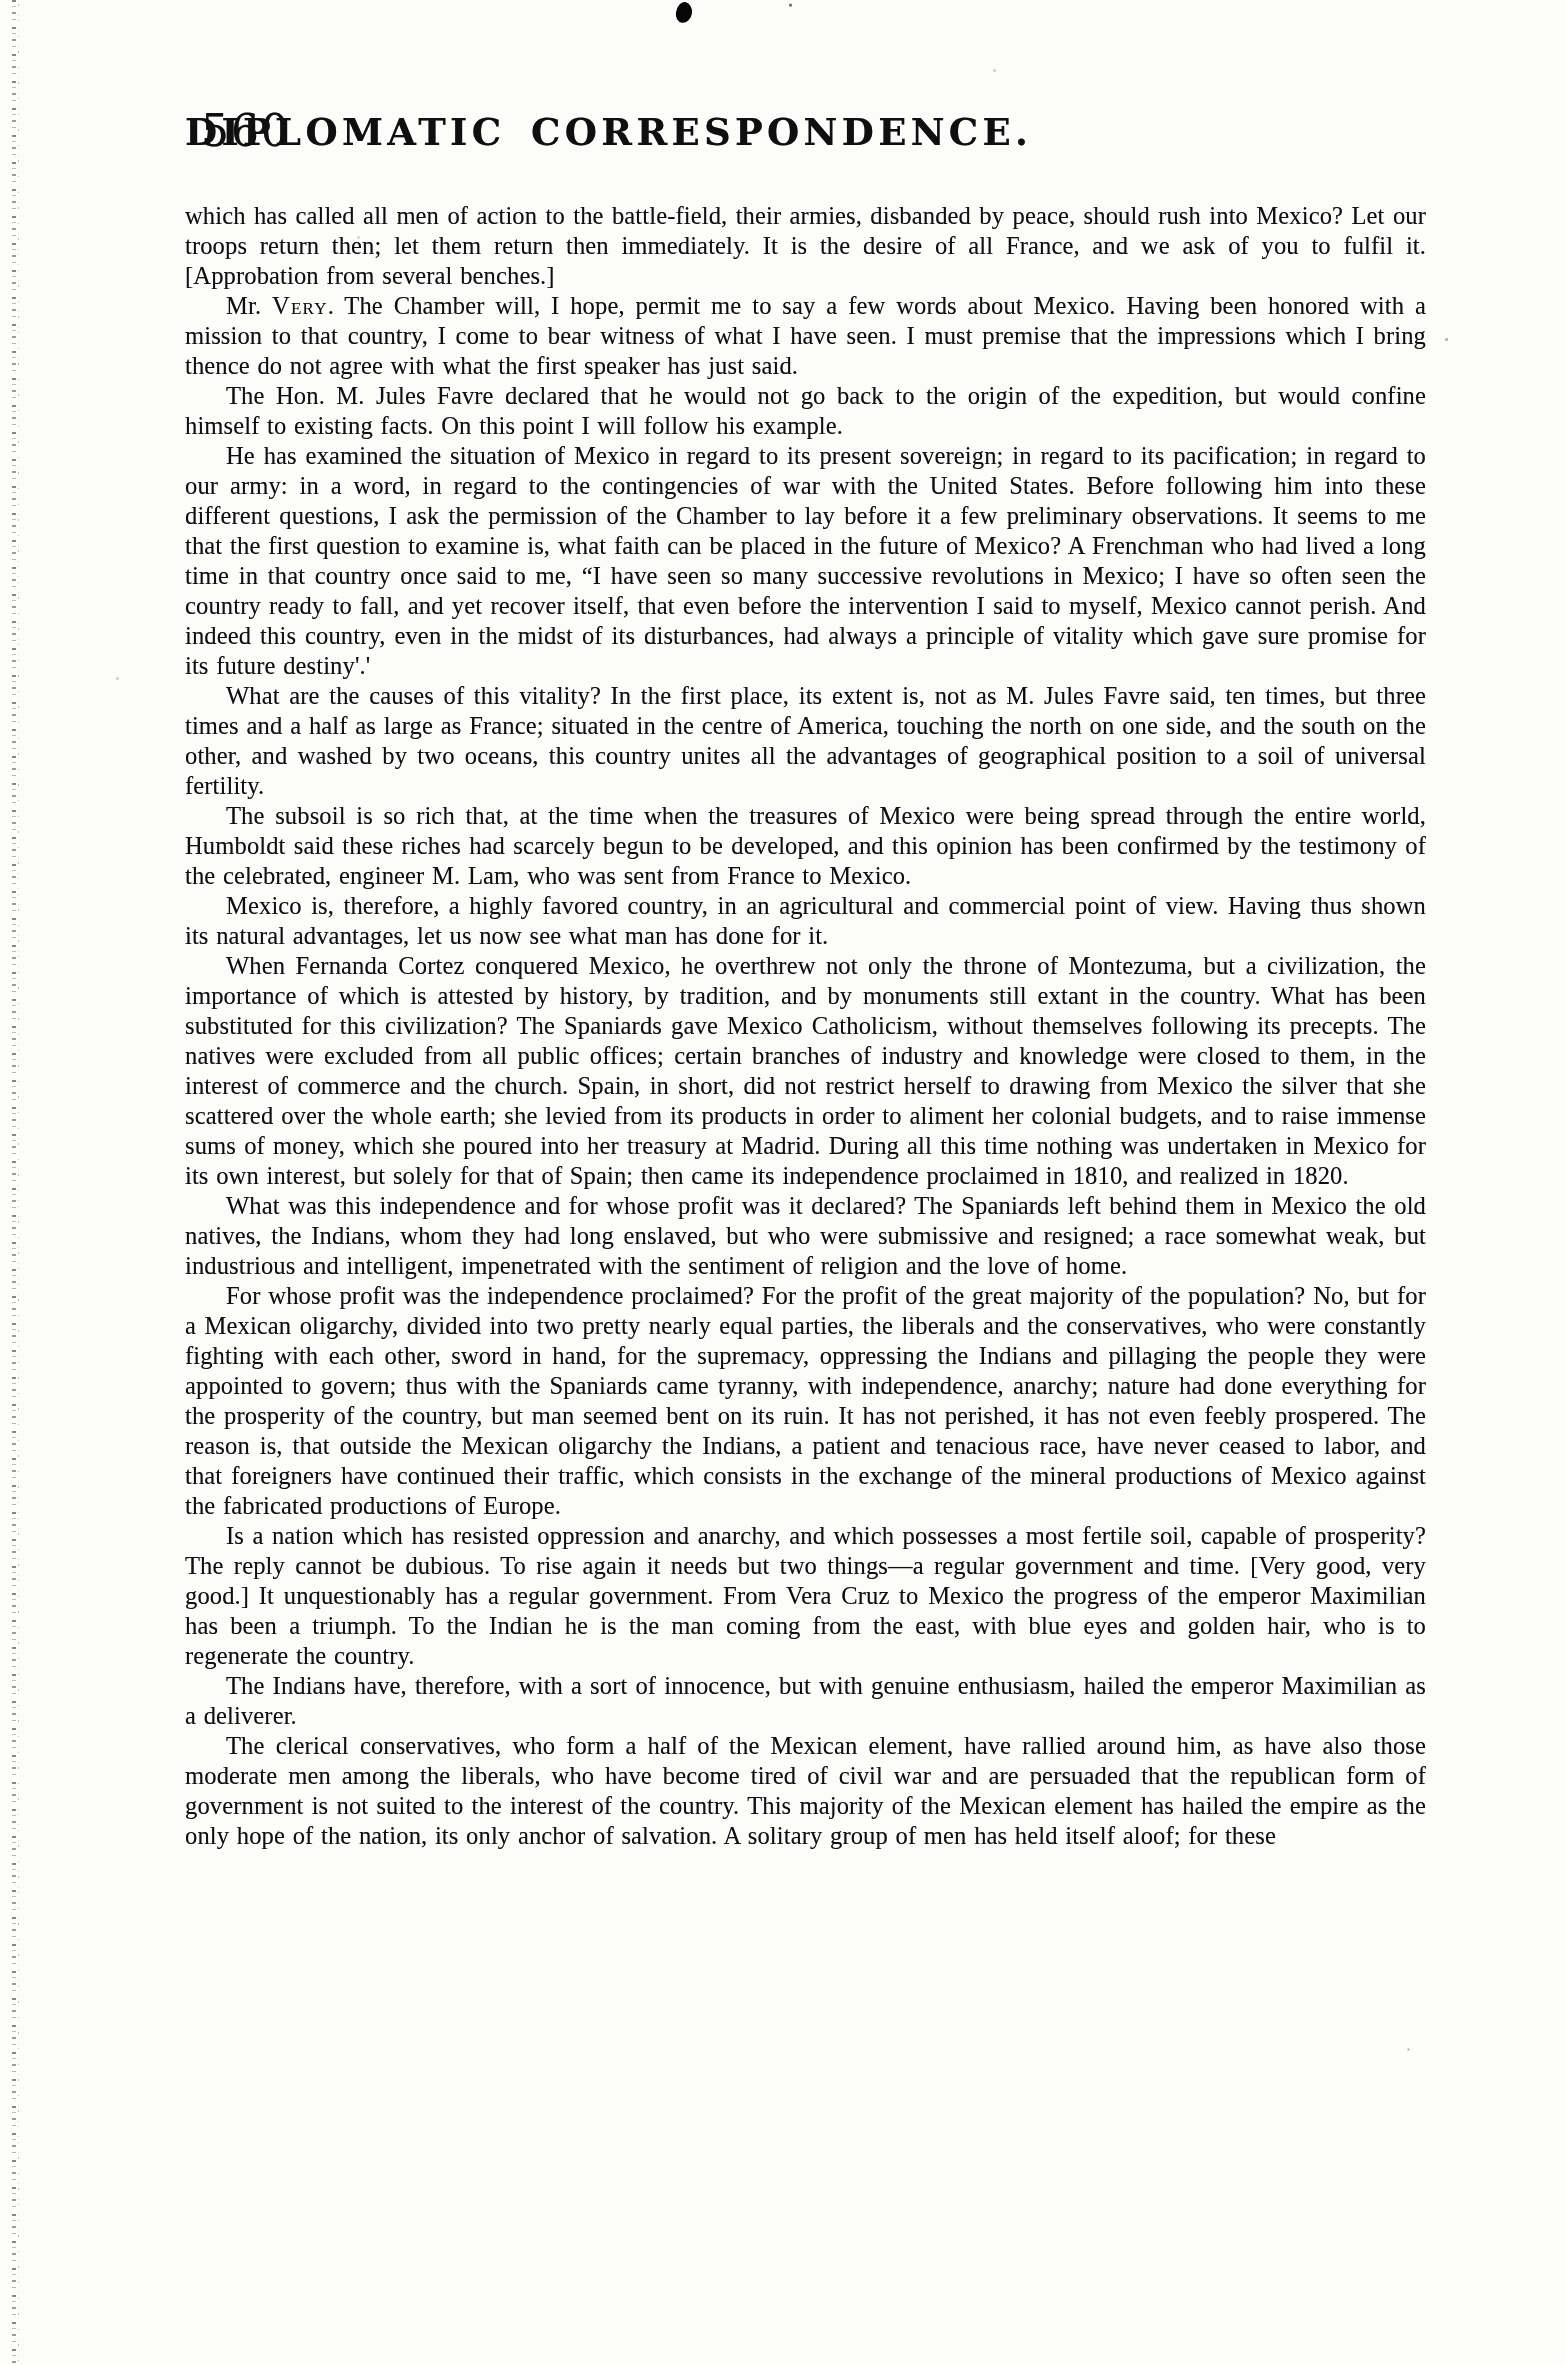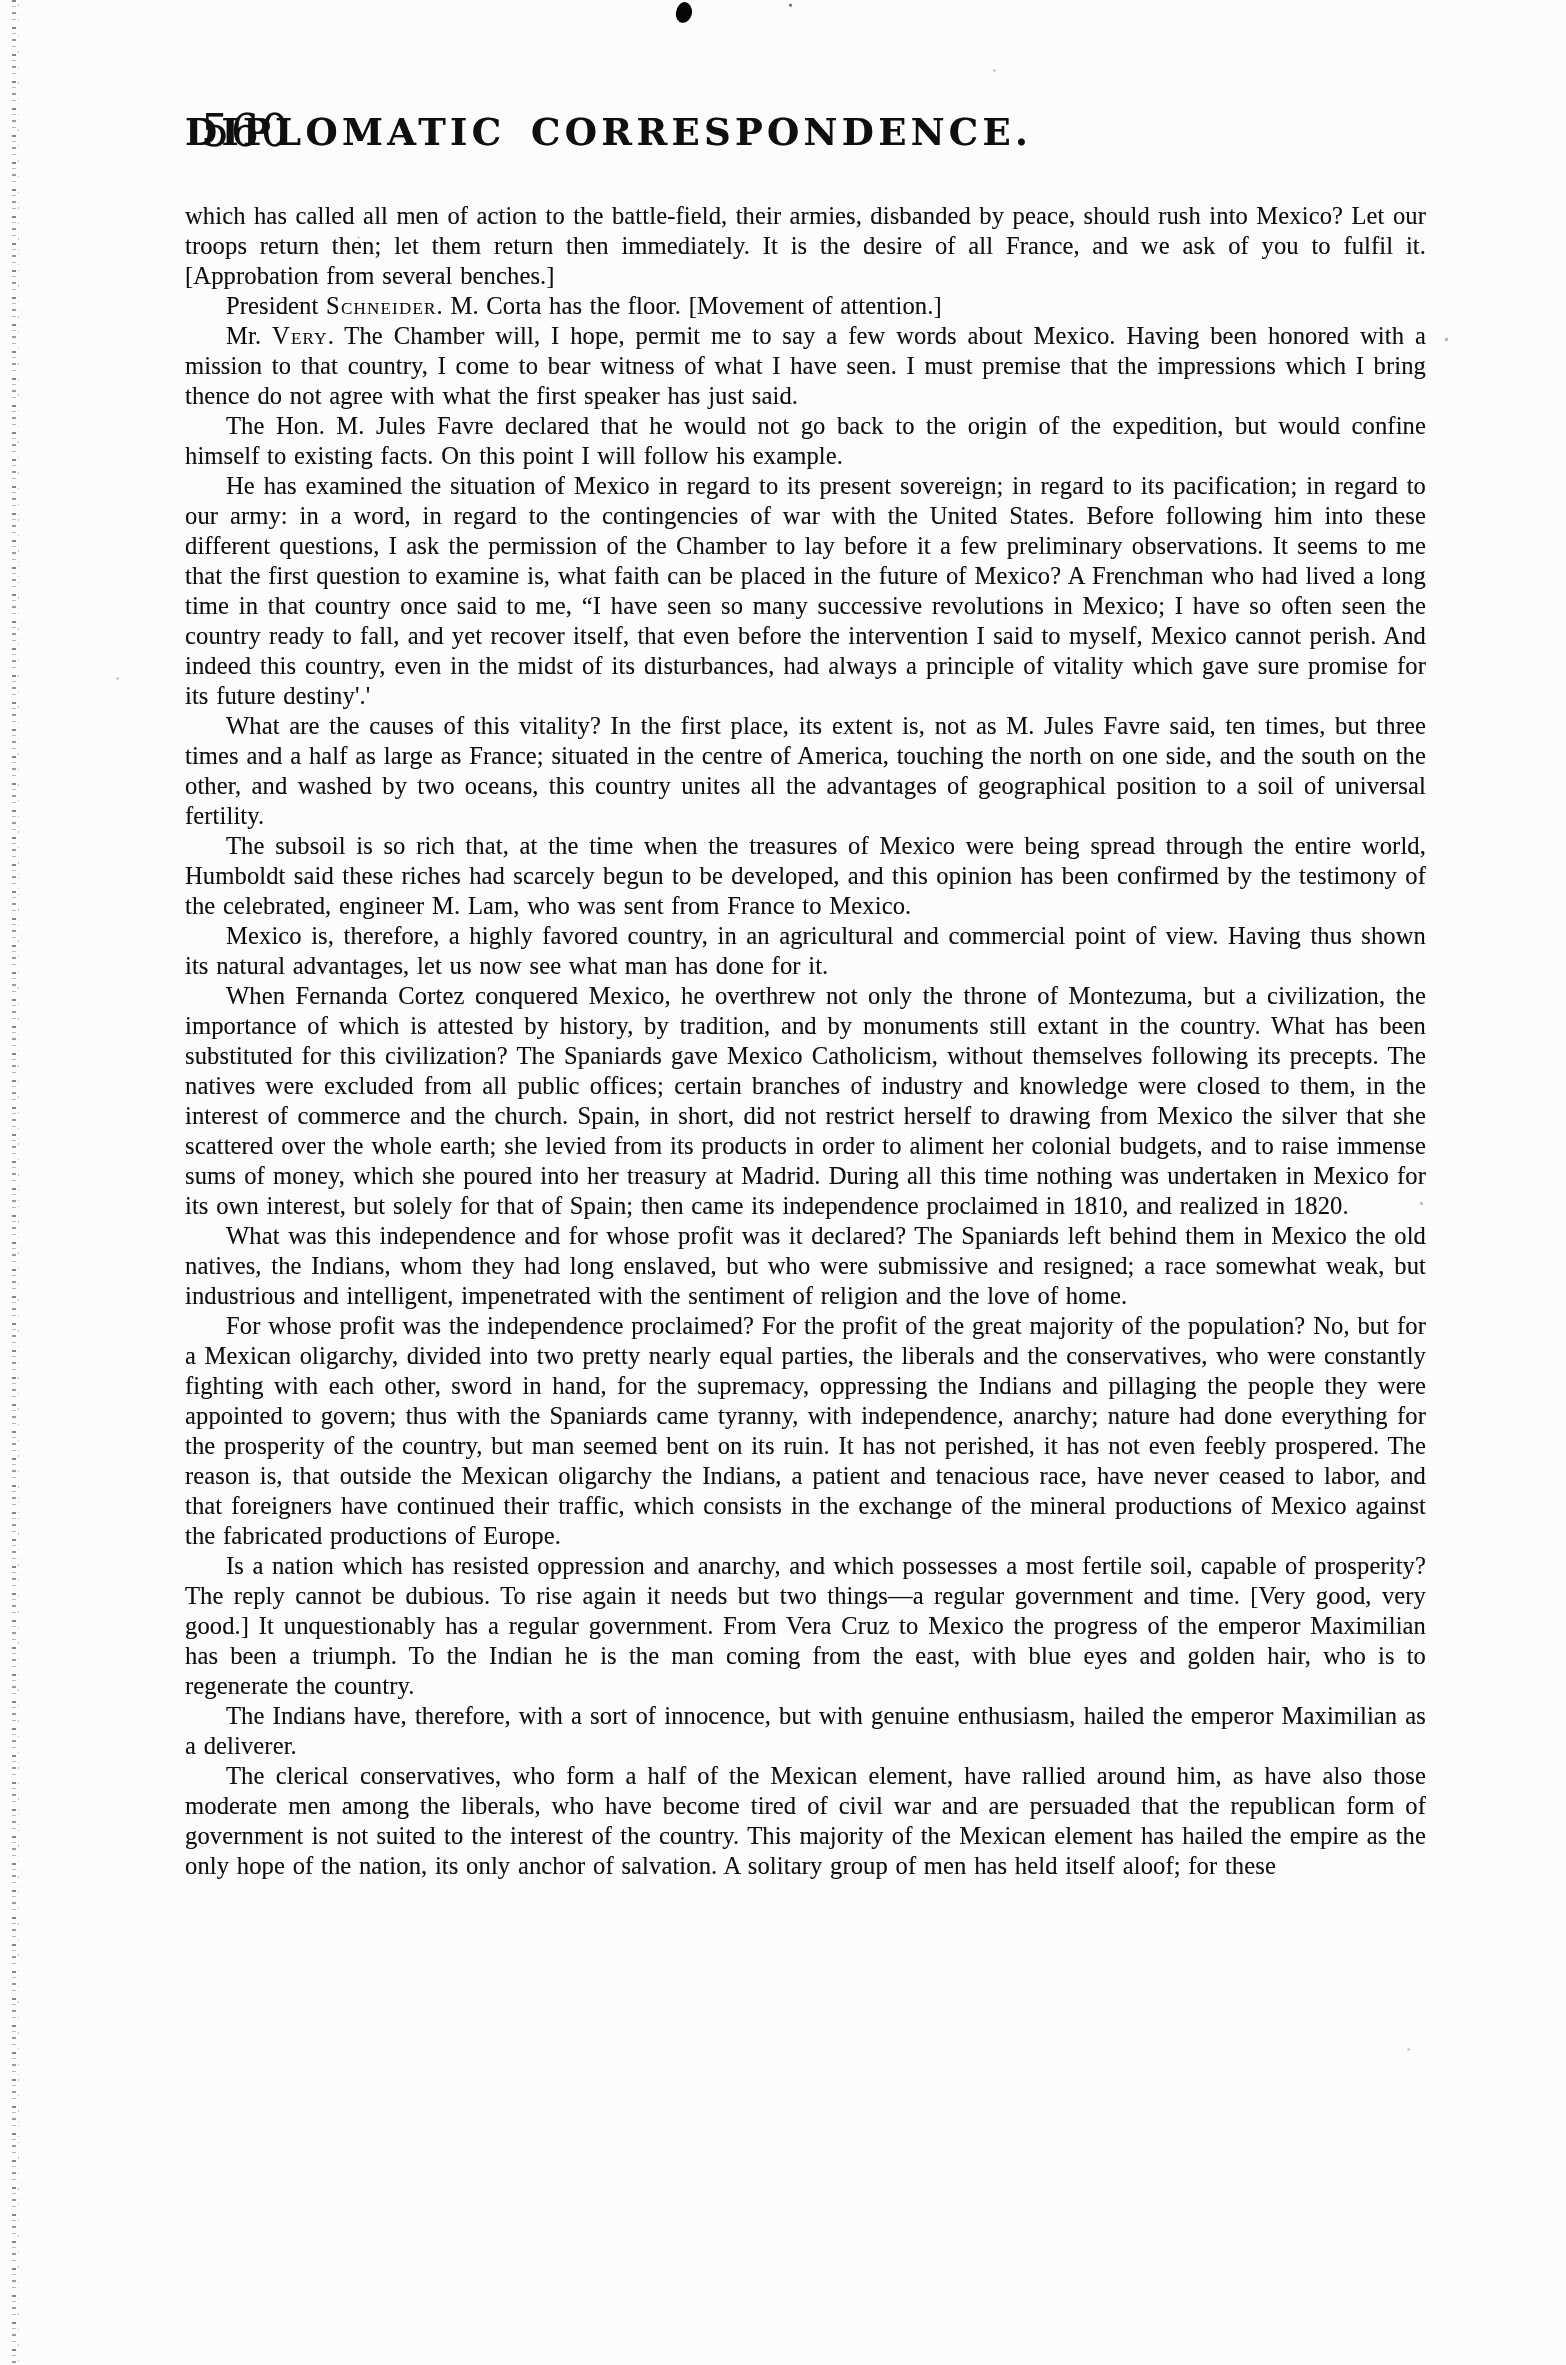--- a/index.html
+++ b/index.html
@@ -79,21 +79,20 @@
   <div class="binding-noise-a"></div>
   <div class="binding-noise-b"></div>
   <div class="ink-blot"></div>
   <div class="specks"></div>
 
   <div class="pagenum">560</div>
   <div class="header">DIPLOMATIC CORRESPONDENCE.</div>
 
   <div class="text-block" style="color: rgb(15, 15, 15);">
       <p class="para"><span>which has called all men of action to the battle-field, their armies, disbanded by peace, should rush into Mexico?  Let our troops return then; let them return then immediately.  It is the desire of all France, and we ask of you to fulfil it.  [Approbation from several benches.]</span></p>
-      <p class="para indent"><span>President </span><span class="sc">Schneider</span><span>.  M. Corta has the floor.  [Movement of attention.]</span></p>
       <p class="para indent"><span>Mr. </span><span class="sc">Very</span><span>.  The Chamber will, I hope, permit me to say a few words about Mexico.  Having been honored with a mission to that country, I come to bear witness of what I have seen.  I must premise that the impressions which I bring thence do not agree with what the first speaker has just said.</span></p>
       <p class="para indent"><span>The Hon. M. Jules Favre declared that he would not go back to the origin of the expedition, but would confine himself to existing facts.  On this point I will follow his example.</span></p>
       <p class="para indent"><span>He has examined the situation of Mexico in regard to its present sovereign; in regard to its pacification; in regard to our army: in a word, in regard to the contingencies of war with the United States.  Before following him into these different questions, I ask the permission of the Chamber to lay before it a few preliminary observations.  It seems to me that the first question to examine is, what faith can be placed in the future of Mexico?  A Frenchman who had lived a long time in that country once said to me, “I have seen so many successive revolutions in Mexico; I have so often seen the country ready to fall, and yet recover itself, that even before the intervention I said to myself, Mexico cannot perish.  And indeed this country, even in the midst of its disturbances, had always a principle of vitality which gave sure promise for its future destiny'.'</span></p>
       <p class="para indent"><span>What are the causes of this vitality?  In the first place, its extent is, not as M. Jules Favre said, ten times, but three times and a half as large as France; situated in the centre of America, touching the north on one side, and the south on the other, and washed by two oceans, this country unites all the advantages of geographical position to a soil of universal fertility.</span></p>
       <p class="para indent"><span>The subsoil is so rich that, at the time when the treasures of Mexico were being spread through the entire world, Humboldt said these riches had scarcely begun to be developed, and this opinion has been confirmed by the testimony of the celebrated, engineer M. Lam, who was sent from France to Mexico.</span></p>
       <p class="para indent"><span>Mexico is, therefore, a highly favored country, in an agricultural and commercial point of view.  Having thus shown its natural advantages, let us now see what man has done for it.</span></p>
       <p class="para indent"><span>When Fernanda Cortez conquered Mexico, he overthrew not only the throne of Montezuma, but a civilization, the importance of which is attested by history, by tradition, and by monuments still extant in the country.  What has been substituted for this civilization?  The Spaniards gave Mexico Catholicism, without themselves following its precepts.  The natives were excluded from all public offices; certain branches of industry and knowledge were closed to them, in the interest of commerce and the church.  Spain, in short, did not restrict herself to drawing from Mexico the silver that she scattered over the whole earth; she levied from its products in order to aliment her colonial budgets, and to raise immense sums of money, which she poured into her treasury at Madrid.  During all this time nothing was undertaken in Mexico for its own interest, but solely for that of Spain; then came its independence proclaimed in 1810, and realized in 1820.</span></p>
       <p class="para indent"><span>What was this independence and for whose profit was it declared?  The Spaniards left behind them in Mexico the old natives, the Indians, whom they had long enslaved, but who were submissive and resigned; a race somewhat weak, but industrious and intelligent, impenetrated with the sentiment of religion and the love of home.</span></p>
       <p class="para indent"><span>For whose profit was the independence proclaimed?  For the profit of the great majority of the population?  No, but for a Mexican oligarchy, divided into two pretty nearly equal parties, the liberals and the conservatives, who were constantly fighting with each other, sword in hand, for the supremacy, oppressing the Indians and pillaging the people they were appointed to govern; thus with the Spaniards came tyranny, with independence, anarchy; nature had done everything for the prosperity of the country, but man seemed bent on its ruin.  It has not perished, it has not even feebly prospered.  The reason is, that outside the Mexican oligarchy the Indians, a patient and tenacious race, have never ceased to labor, and that foreigners have continued their traffic, which consists in the exchange of the mineral productions of Mexico against the fabricated productions of Europe.</span></p>
       <p class="para indent"><span>Is a nation which has resisted oppression and anarchy, and which possesses a most fertile soil, capable of prosperity?  The reply cannot be dubious.  To rise again it needs but two things—a regular government and time.  [Very good, very good.]  It unquestionably has a regular government.  From Vera Cruz to Mexico the progress of the emperor Maximilian has been a triumph.  To the Indian he is the man coming from the east, with blue eyes and golden hair, who is to regenerate the country.</span></p>

